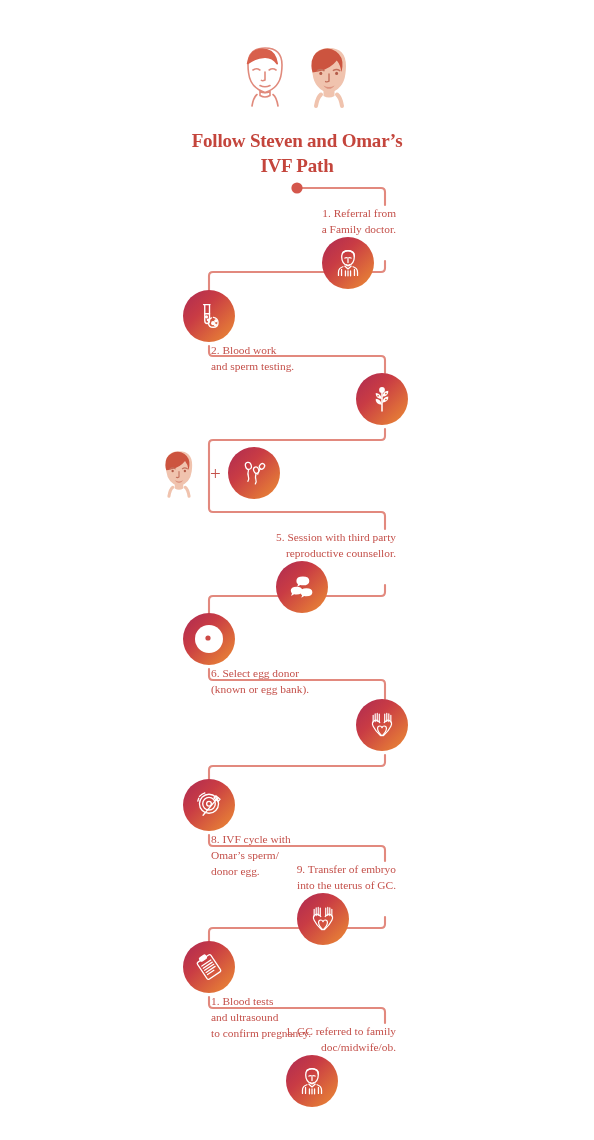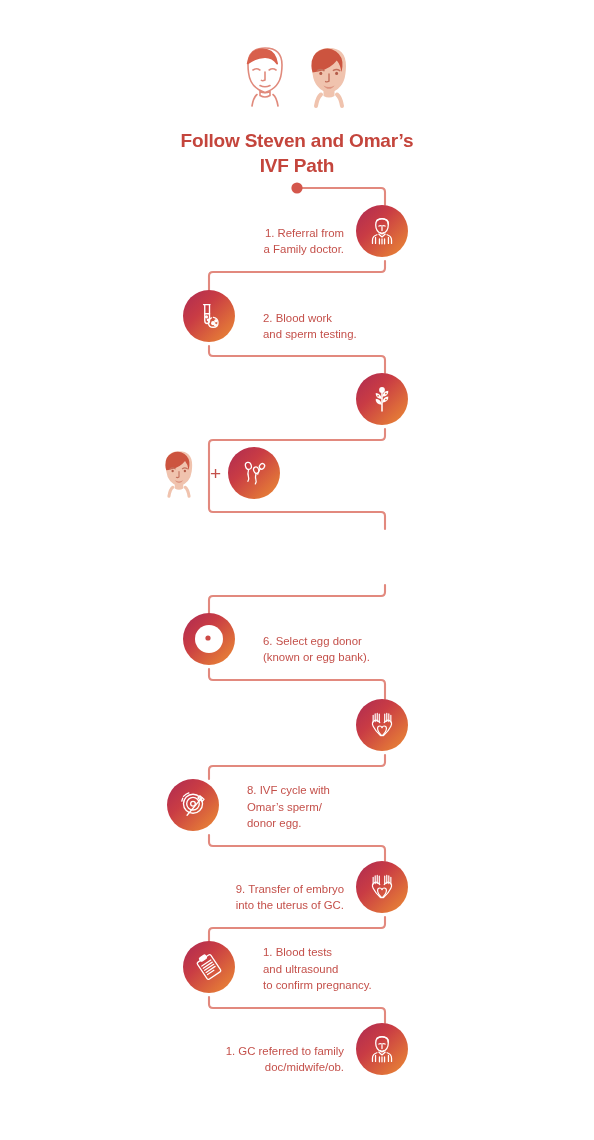--- a/index.html
+++ b/index.html
@@ -1,37 +1,37 @@
 <!DOCTYPE html>
 <html><head>
 <meta charset="utf-8">
 <style>
   html,body{margin:0;padding:0;background:#ffffff;}
   body{
     width:594px;height:1140px;position:relative;overflow:hidden;
     font-family:"Liberation Sans","DejaVu Sans",sans-serif;
     -webkit-font-smoothing:antialiased;
   }
-  .stage{position:absolute;left:0;top:0;width:594px;height:1140px;}
+  .stage{position:absolute;left:0;top:0;width:594px;height:1140px;font-family:Liberation Serif, serif;}
 
   
   .header{position:absolute;left:0;top:0;width:594px;}
   .faces{height:90px;display:flex;align-items:flex-end;justify-content:center;gap:2px;padding-top:22px;}
   .face-svg{display:block;}
   .title{
     margin-top:16px;text-align:center;
     font-size:19px;font-weight:bold;line-height:1.32;
     letter-spacing:-0.2px;
   }
 
   
   .connectors{position:absolute;left:0;top:0;width:594px;height:1140px;pointer-events:none;}
 
   
-  .step{position:absolute;display:flex;align-items:flex-end;}
+  .step{position:absolute;display:flex;align-items:flex-start;flex-direction:column;}
   .bubble{
     width:52px;height:52px;border-radius:50%;
     flex:0 0 52px;
     display:flex;align-items:center;justify-content:center;
     background:linear-gradient(135deg,#ad2a52 0%,#c93c44 38%,#e07139 78%,#ec8a38 100%);
   }
   .bubble svg{display:block;}
   .stxt{
     font-size:11.4px;line-height:1.42;white-space:pre-line;
   }
@@ -201,20 +201,33 @@
         <path d="M13.6 16q-1.4 5-0.2 8.2q1.2 3.2-0.6 5.6"></path>
         <ellipse cx="22.6" cy="16.6" rx="3" ry="3.8" transform="rotate(-22 22.6 16.6)"></ellipse>
         <path d="M22.4 20.6q-1.2 4.4-0.2 7.2q1 2.8-0.6 5"></path>
         <ellipse cx="29.4" cy="12.2" rx="2.8" ry="3.4" transform="rotate(38 29.4 12.2)"></ellipse>
         <path d="M27.6 14.8q-3 3.6-3.2 6.6"></path>
       </g>
         </svg>
     </div>
   </div>
 
+  <div class="step right-ico" style="right:186px;top:529px;left:auto;">
+    <div class="stxt" style="color:#c4504a">5. Session with third party
+reproductive counsellor.</div>
+    <div class="bubble">
+      <svg width="34" height="34" viewBox="0 0 40 40">
+          <g fill="#fff">
+        <path d="M21 7.6q7.6 0 7.6 5.2q0 5.2-7.6 5.2q-1.6 0-3-0.3l-3.6 2.1l0.9-3q-1.9-1.5-1.9-4q0-5.2 7.6-5.2z"></path>
+        <path d="M13.6 19.6q6.8 0 6.8 4.6q0 4.6-6.8 4.6q-1.6 0-2.9-0.4l-3.5 2.1l1-3q-1.4-1.4-1.4-3.3q0-4.6 6.8-4.6z"></path>
+        <path d="M25.2 21.4q7 0 7 4.8q0 4.8-7 4.8q-1.4 0-2.6-0.3l-3.4 2l0.9-2.9q-1.9-1.4-1.9-3.6q0-4.8 7-4.8z"></path>
+      </g>
+        </svg>
+    </div>
+  </div>
 
   <div class="step left-ico" style="left:183px;top:613px;">
     <div class="bubble">
       <svg width="52" height="52" viewBox="0 0 52 52">
         <circle cx="26" cy="26" r="14" fill="#fff"></circle>
         <circle cx="25" cy="25" r="2.6" fill="#cc4a46"></circle>
       </svg>
     </div>
     <div class="stxt" style="color:#c4504a">6. Select egg donor
 (known or egg bank).</div>
@@ -226,21 +239,21 @@
           <g fill="none" stroke="#fff" stroke-width="1.4" stroke-linecap="round" stroke-linejoin="round">
         <path d="M9.6 8.6v8M12 7v9M14.4 6.4v9.4M16.8 7.2v9M23.2 7.2v9M25.6 6.4v9.4M28 7v9M30.4 8.6v8"></path>
         <path d="M17.4 17.2q-3.2-4.2-6.6-2.2q-3.4 2-1.2 6.6q2.6 5.6 8.6 10.8"></path>
         <path d="M22.6 17.2q3.2-4.2 6.6-2.2q3.4 2 1.2 6.6q-2.6 5.6-8.6 10.8"></path>
         <path d="M20 32.8q-5.2-4.6-5.2-8.6q0-3 2.6-3q1.8 0 2.6 2q0.8-2 2.6-2q2.6 0 2.6 3q0 4-5.2 8.6z"></path>
       </g>
         </svg>
     </div>
   </div>
 
-  <div class="step left-ico" style="left:167px;top:779px;">
+  <div class="step left-ico" style="left:183px;top:779px;">
     <div class="bubble">
       <svg width="36" height="36" viewBox="0 0 40 40">
           <g fill="none" stroke="#fff" stroke-width="1.5" stroke-linecap="round" stroke-linejoin="round">
         <circle cx="20" cy="18.6" r="10.6"></circle>
         <circle cx="20" cy="18.6" r="7"></circle>
         <circle cx="20" cy="18.6" r="2.6"></circle>
         <path d="M9.4 10.4q2.6-2.6 6-3.8M7.6 15.6q0.4-1.8 1-3.2"></path>
         <path d="M13.4 31.4L30 11.8"></path>
         <path d="M27.6 9.8l4.6 3.8l-2 2.4l-4.6-3.8z"></path>
       </g>

